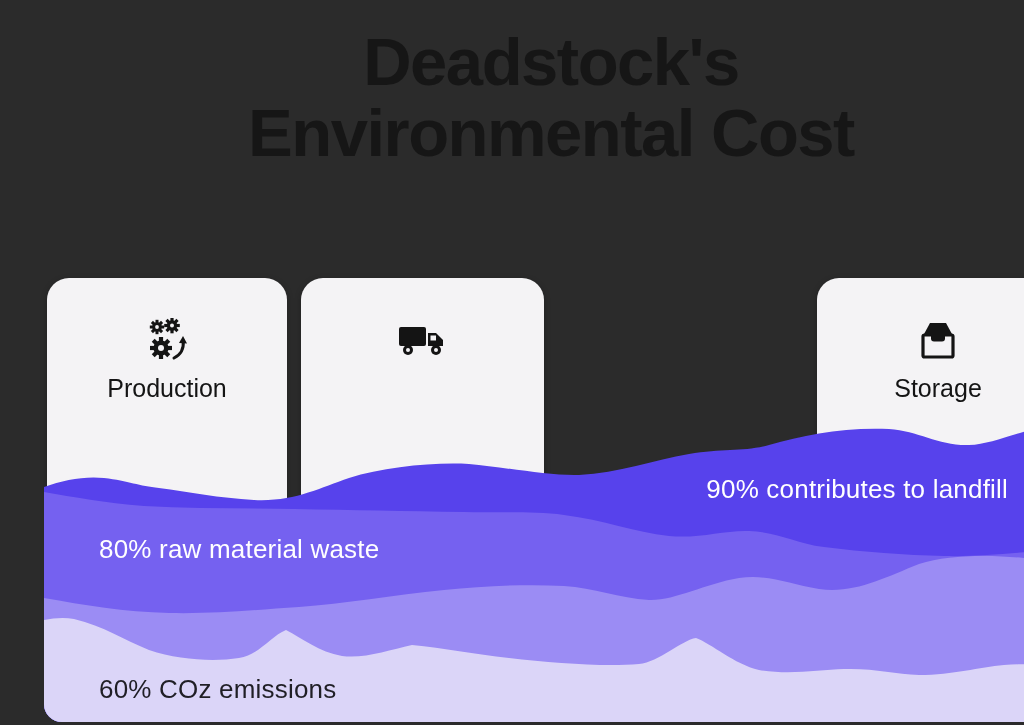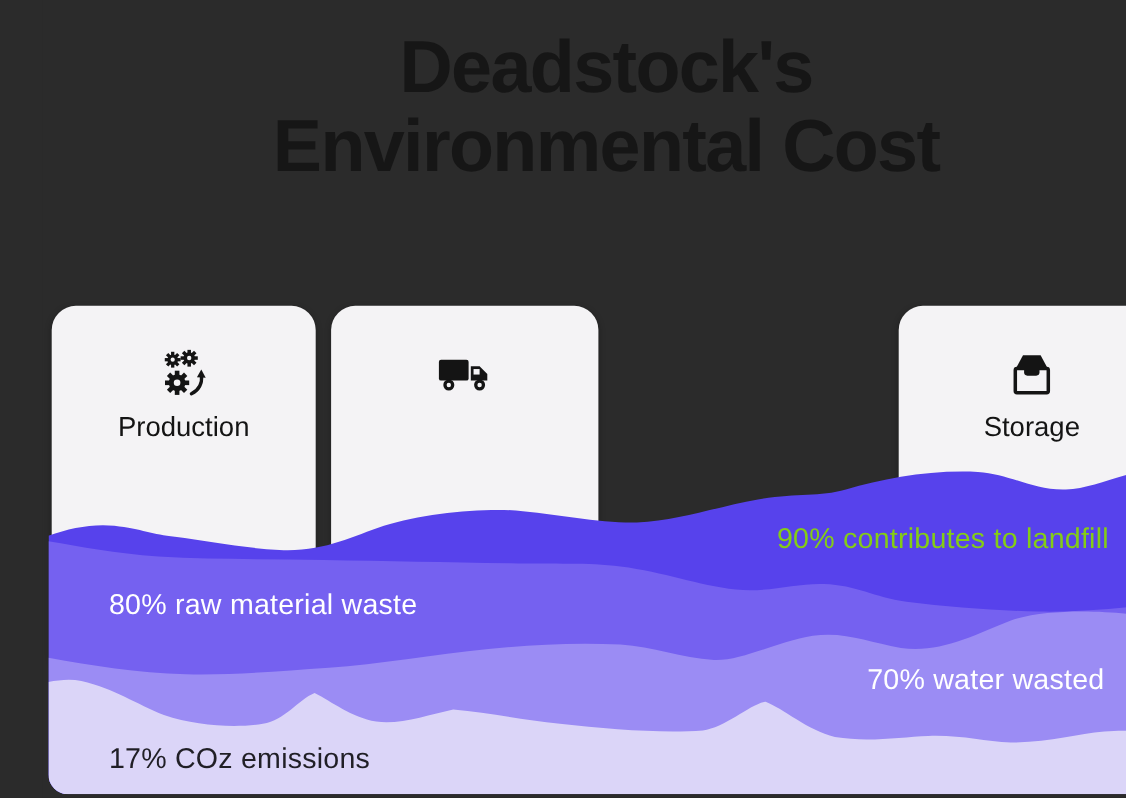--- a/index.html
+++ b/index.html
@@ -13,21 +13,21 @@
   .card-label{margin-top:10px;font-size:25px;color:#141414;font-weight:500;}
   .card1{left:8px;width:240px;}
   .card2{left:262px;width:243px;}
   .card3{left:518px;width:244px;}
   .card4{left:778px;width:242px;}
   .icon{height:46px;display:flex;align-items:center;justify-content:center;}
   .waves{position:absolute;left:5px;top:412px;width:1014px;height:310px;
          border-radius:0 0 18px 18px;overflow:hidden;}
   .waves svg{position:absolute;left:0;top:0;display:block;}
   .wave-label{position:absolute;font-size:26px;font-weight:500;white-space:nowrap;letter-spacing:0.2px;}
-  .wl-90{top:62px;right:50px;color:#84cc16;}
+  .wl-90{top:62px;right:50px;color:#ffffff;}
   .wl-80{top:122px;left:55px;color:#ffffff;}
   .wl-70{top:190px;right:54px;color:#ffffff;}
   .wl-60{top:262px;left:55px;color:#201f26;}
 </style>
 </head>
 <body>
 
 <div class="stage">
 
   <h1 class="title"><span>Deadstock's</span><br><span>Environmental Cost</span></h1>
@@ -106,17 +106,16 @@
 
   <div class="waves">
     <svg width="1014" height="310" viewBox="0 0 1014 310" preserveAspectRatio="none">
       <path d="M0 75 C20 68 40 64 60 66 C85 69 95 74 115 76 C145 80 175 86 210 88 C250 90 275 76 305 66 C340 55 390 50 425 52 C460 55 505 64 535 63 C575 61 610 48 645 42 C680 36 700 40 725 33 C760 23 800 15 845 17 C875 19 895 34 925 33 C950 32 975 18 1014 12 L1014 310 L0 310 Z" fill="#5742ec"></path>
       <path d="M0 80 C30 85 60 91 100 94 C150 97 200 96 250 97 C310 98 360 99 420 100 C460 101 490 99 520 103 C560 108 590 120 625 124 C655 127 680 118 705 119 C735 120 750 131 780 135 C820 140 860 143 900 144 C940 145 980 140 1014 137 L1014 310 L0 310 Z" fill="#7561f0"></path>
       <path d="M0 186 C40 193 80 200 125 201 C170 202 210 198 255 195 C300 192 350 183 400 178 C440 174 480 172 520 174 C550 176 575 186 605 188 C630 189 660 172 695 166 C725 162 745 172 775 177 C810 182 840 166 875 152 C905 142 950 143 980 146 C995 147 1005 147 1014 148 L1014 310 L0 310 Z" fill="#9b8cf4"></path>
       <path d="M0 208 C10 206 20 205 30 207 C60 214 80 228 105 238 C135 248 170 250 195 246 C215 243 227 224 242 218 C258 226 275 240 298 244 C320 247 345 238 368 233 C400 236 430 242 465 246 C510 251 560 255 595 252 C615 250 638 228 652 226 C668 232 690 252 715 258 C745 263 775 258 800 257 C830 256 850 262 875 263 C910 263 935 255 960 253 C985 251 1000 254 1014 255 L1014 310 L0 310 Z" fill="#dbd5f8"></path>
     </svg>
     <span class="wave-label wl-90">90% contributes to landfill</span>
     <span class="wave-label wl-80">80% raw material waste</span>
-    <span class="wave-label wl-70">70% water wasted</span>
-    <span class="wave-label wl-60">17% COz emissions</span>
+    <span class="wave-label wl-60">60% COz emissions</span>
   </div>
 
 </div>
 
 </body></html>

